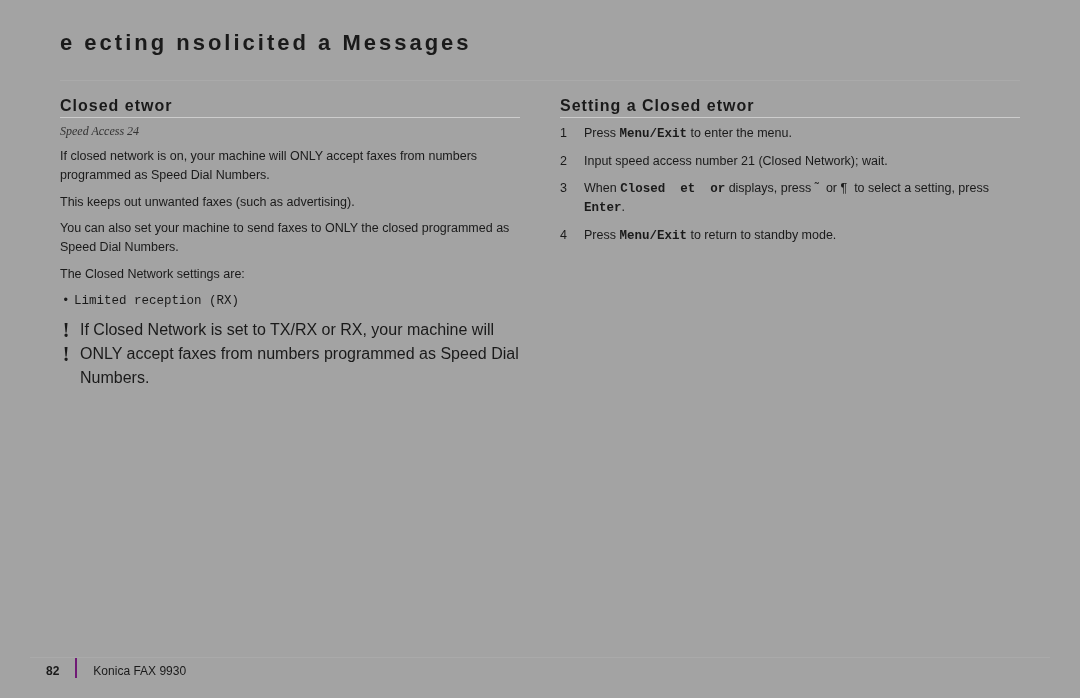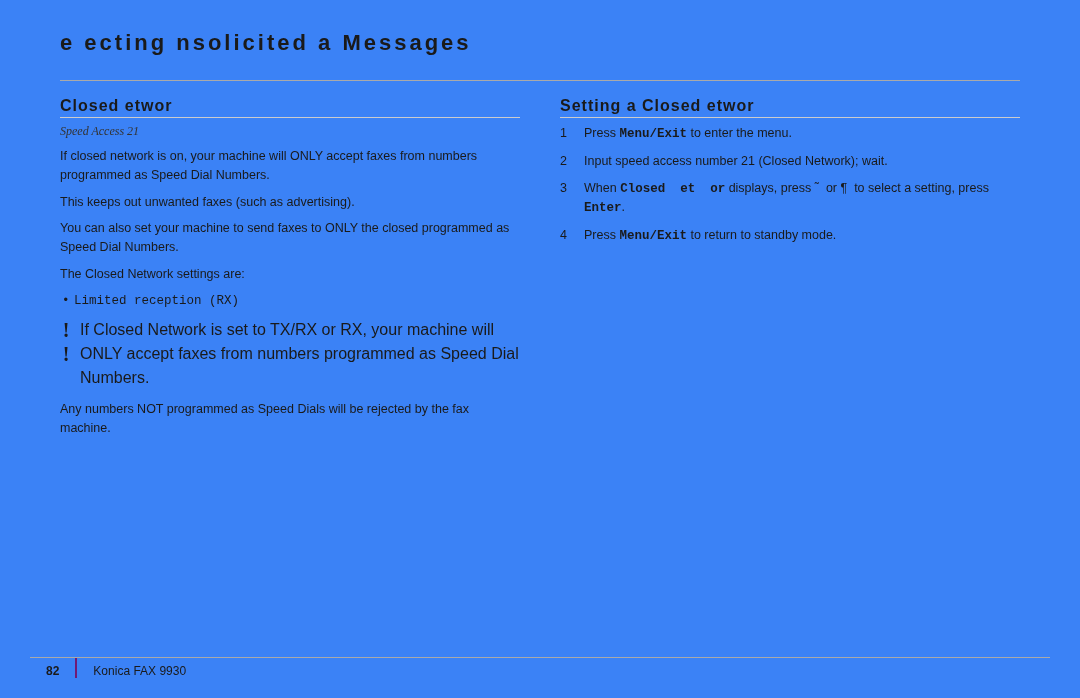--- a/index.html
+++ b/index.html
@@ -15,21 +15,21 @@
       color: #1a1a1a;
       width: 1080px;
       height: 698px;
       overflow: hidden;
       position: relative;
     }
 
     .page {
       width: 1080px;
       height: 698px;
-      background: #3b82f6;
+      background: #a3a3a3;
       padding: 30px 60px 30px 60px;
       position: relative;
     }
 
     .main-title {
       font-size: 22px;
       font-weight: bold;
       letter-spacing: 3px;
       margin-bottom: 24px;
       font-family: Arial, Helvetica, sans-serif;
@@ -185,40 +185,39 @@
   <h1 class="main-title">e ecting   nsolicited   a   Messages</h1>
 
   <hr class="divider-line">
 
   <div class="columns">
 
     <div class="left-col">
 
       <div class="section-title">Closed   etwor</div>
 
-      <p class="speed-access">Speed Access 21</p>
+      <p class="speed-access">Speed Access 24</p>
 
       <p class="body-text">If closed network is on, your machine will ONLY accept faxes from numbers programmed as Speed Dial Numbers.</p>
       <p class="body-text">This keeps out unwanted faxes (such as advertising).</p>
       <p class="body-text">You can also set your machine to send faxes to ONLY the closed programmed as Speed Dial Numbers.</p>
       <p class="body-text">The Closed Network settings are:</p>
 
       <ul class="bullet-list">
         <li>Limited reception (RX)</li>
       </ul>
 
       <div class="note-box">
         <div class="note-exclaim">
           <span>!</span>
           <span>!</span>
         </div>
         <p class="note-text">If Closed Network is set to TX/RX or RX, your machine will ONLY accept faxes from numbers programmed as Speed Dial Numbers.</p>
       </div>
 
-      <p class="body-text">Any numbers NOT programmed as Speed Dials will be rejected by the fax machine.</p>
 
     </div>
 
     <div class="right-col">
 
       <div class="section-title">Setting a Closed   etwor</div>
 
       <ol class="numbered-list">
 
         <li>

